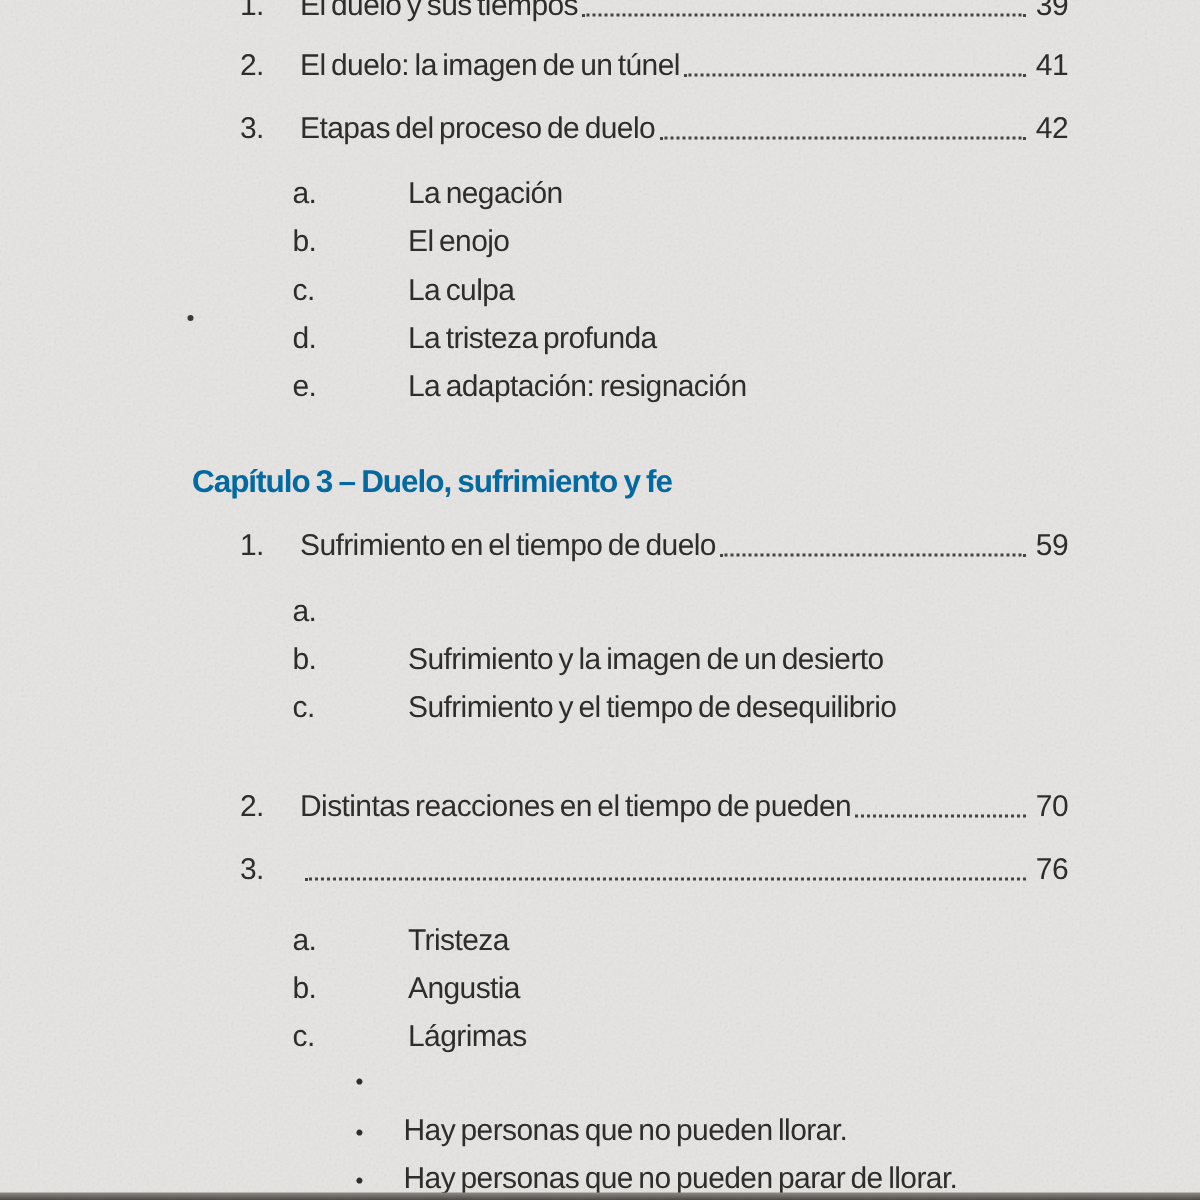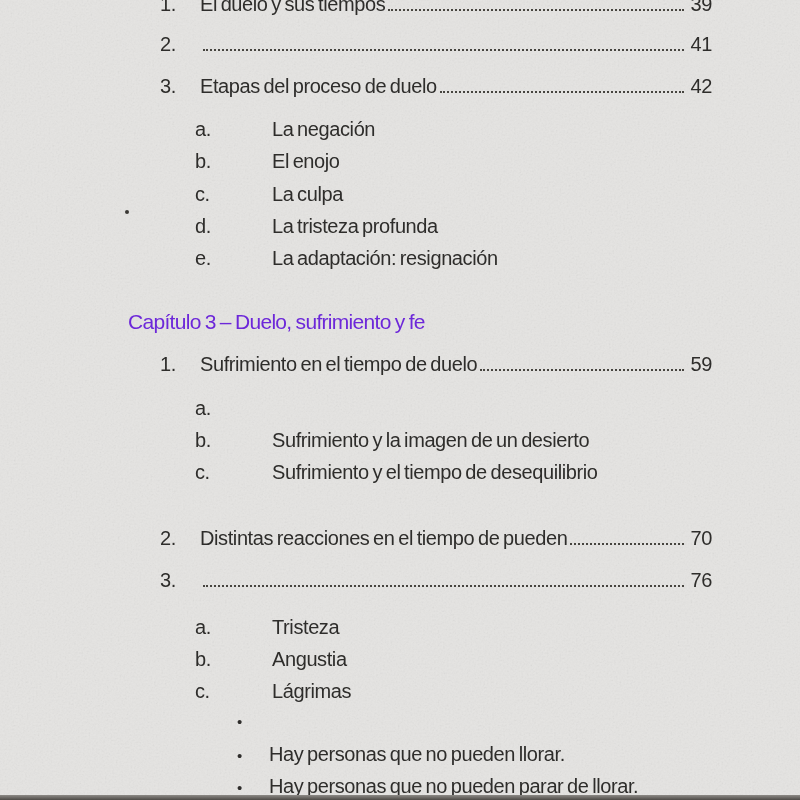--- a/index.html
+++ b/index.html
@@ -52,22 +52,22 @@
   .entry .pagenum { flex: none; }
 
   .sub { left: 195px; display: flex; align-items: baseline; }
   .sub .letter { flex: none; width: 77px; }
 
   .bullet-row { left: 237px; display: flex; align-items: baseline; }
   .bullet-row .marker { flex: none; width: 32px; font-size: 15px; }
 
   .heading {
     left: 128px;
-    font-weight: normal;
-    color: #6d28d9;
+    font-weight: bold;
+    color: #0369a1;
     font-size: 21px;
     letter-spacing: -0.7px;
     word-spacing: -1px;
   }
 
   .ink-speck {
     position: absolute;
     left: 125px;
     top: 210px;
     width: 4px;
@@ -103,20 +103,21 @@
 
   <div class="row entry" style="top:-7px">
     <span class="num">1.</span>
       <span class="label">El duelo y sus tiempos</span>
       <span class="leader"></span>
       <span class="pagenum">39</span>
   </div>
 
   <div class="row entry" style="top:33px">
     <span class="num">2.</span>
+      <span class="label">El duelo: la imagen de un túnel</span>
       <span class="leader"></span>
       <span class="pagenum">41</span>
   </div>
 
   <div class="row entry" style="top:75px">
     <span class="num">3.</span>
       <span class="label">Etapas del proceso de duelo</span>
       <span class="leader"></span>
       <span class="pagenum">42</span>
   </div>

